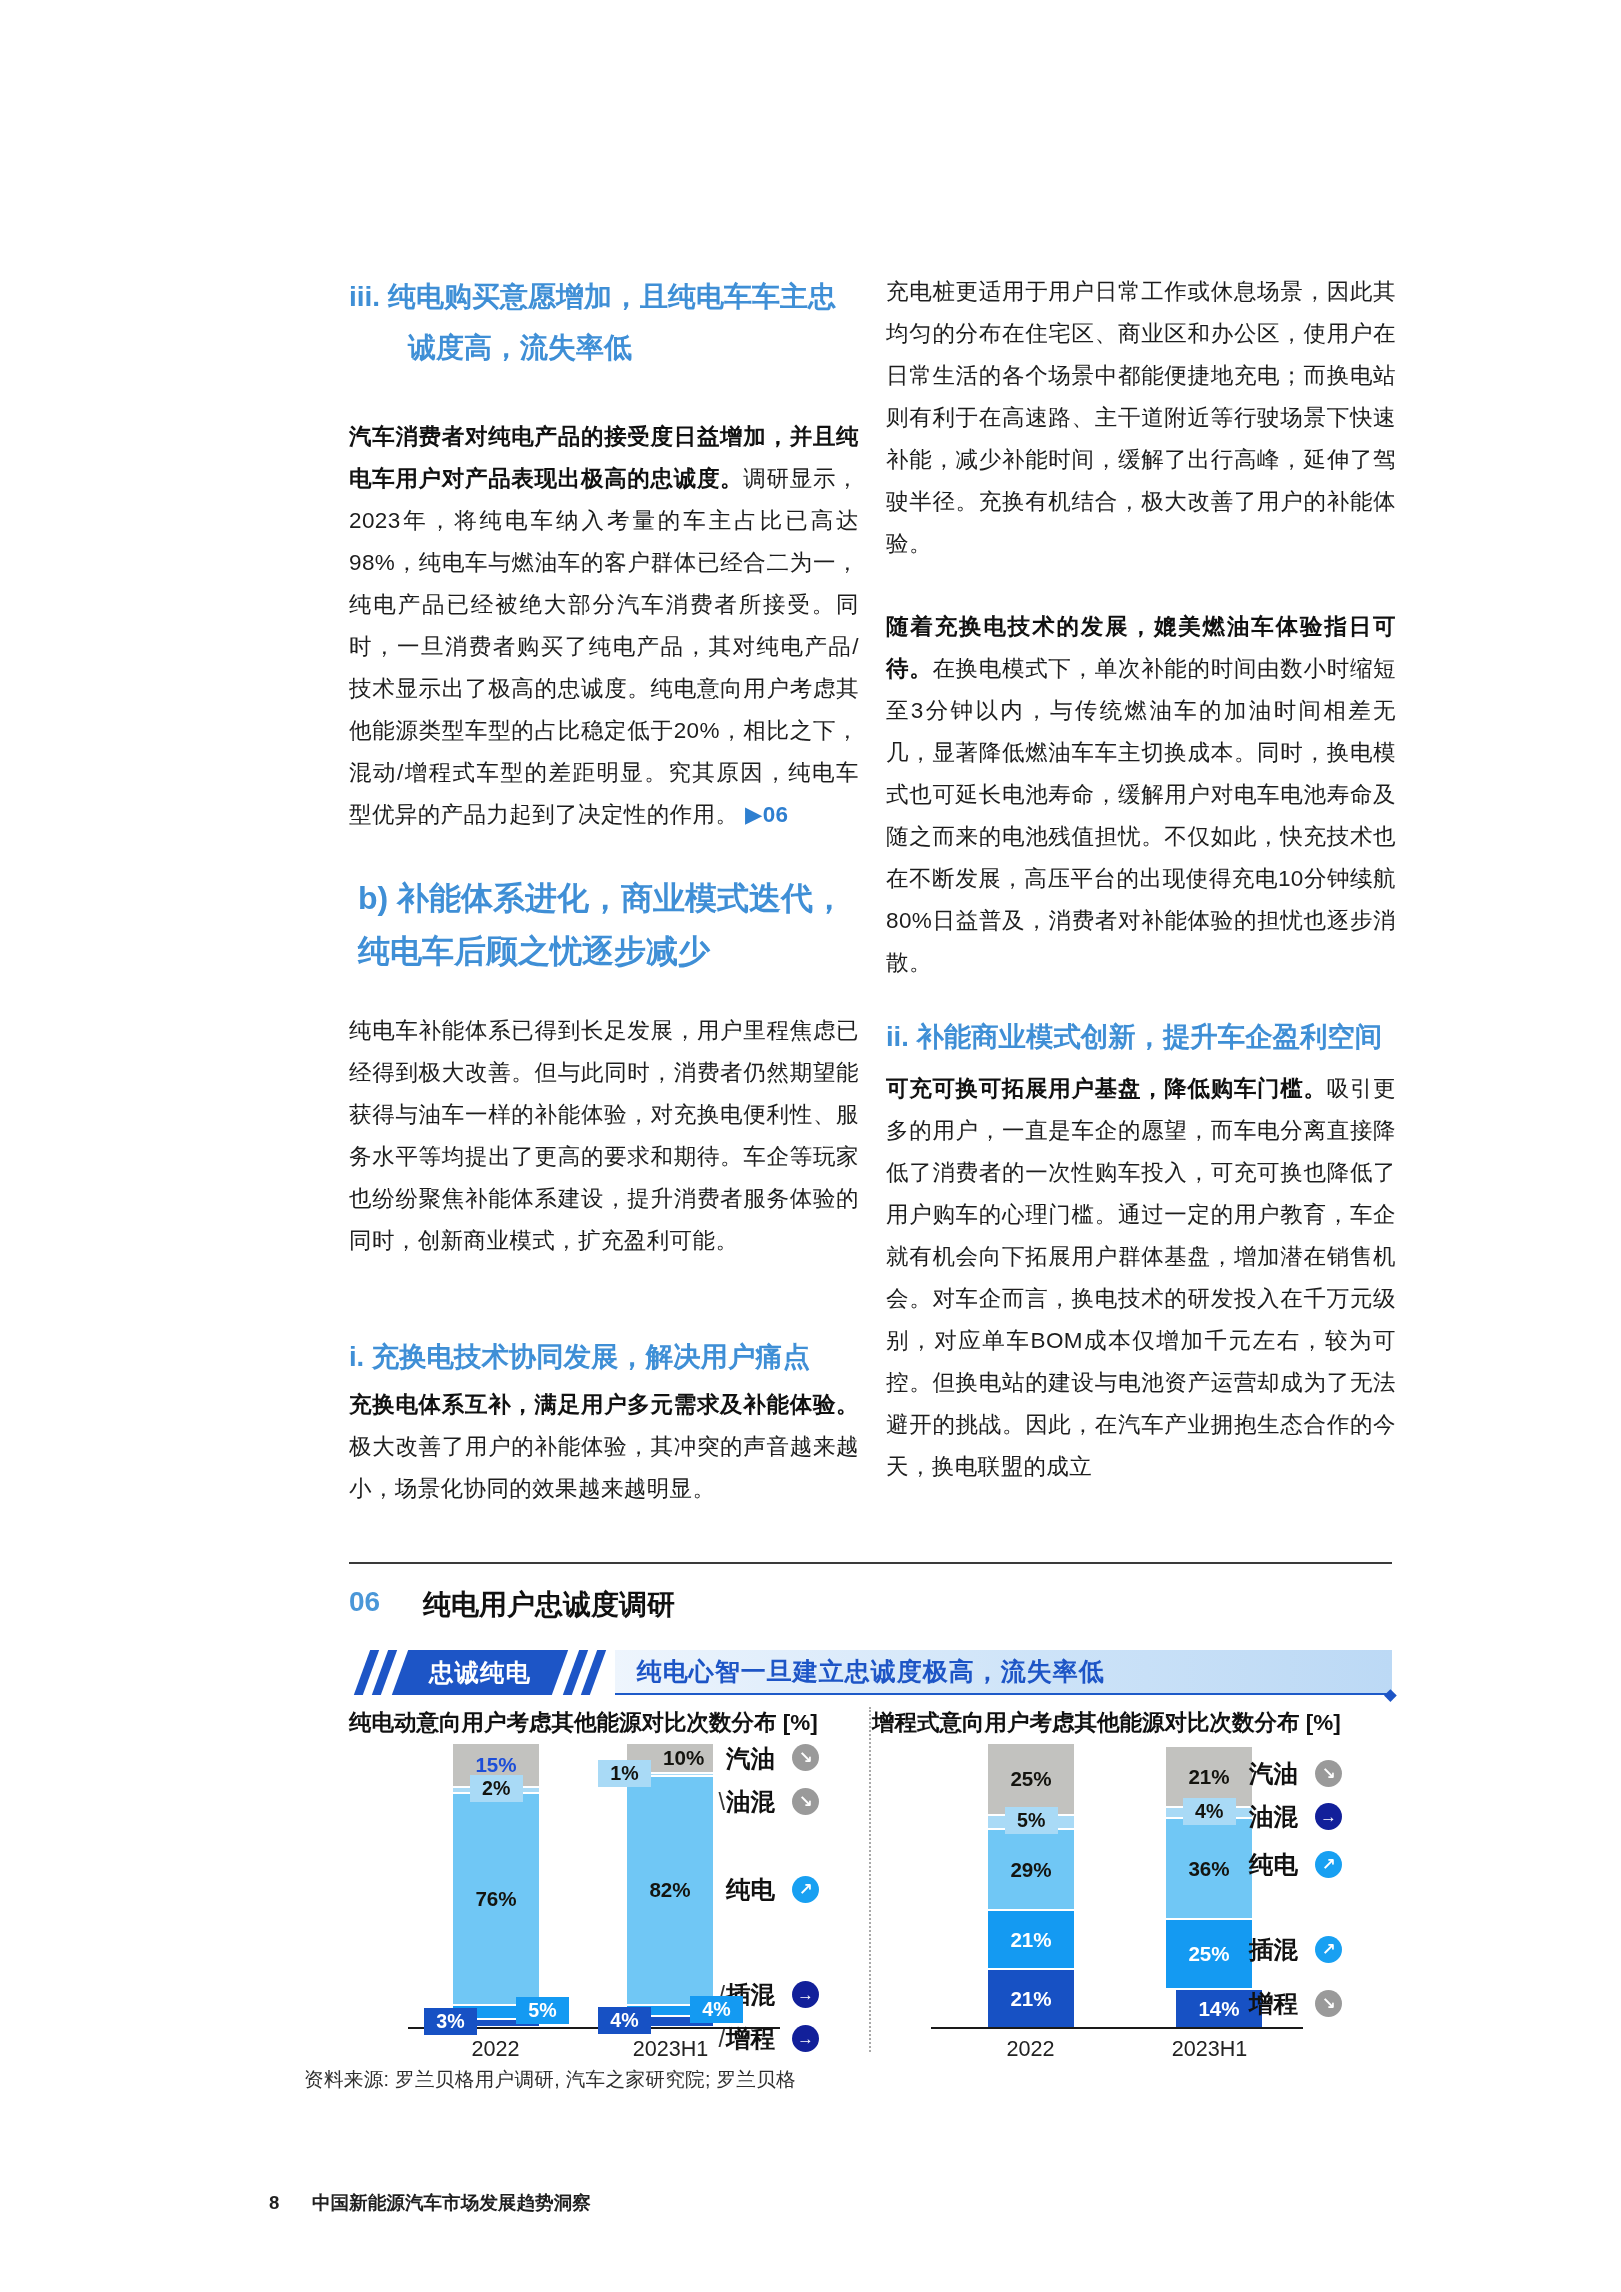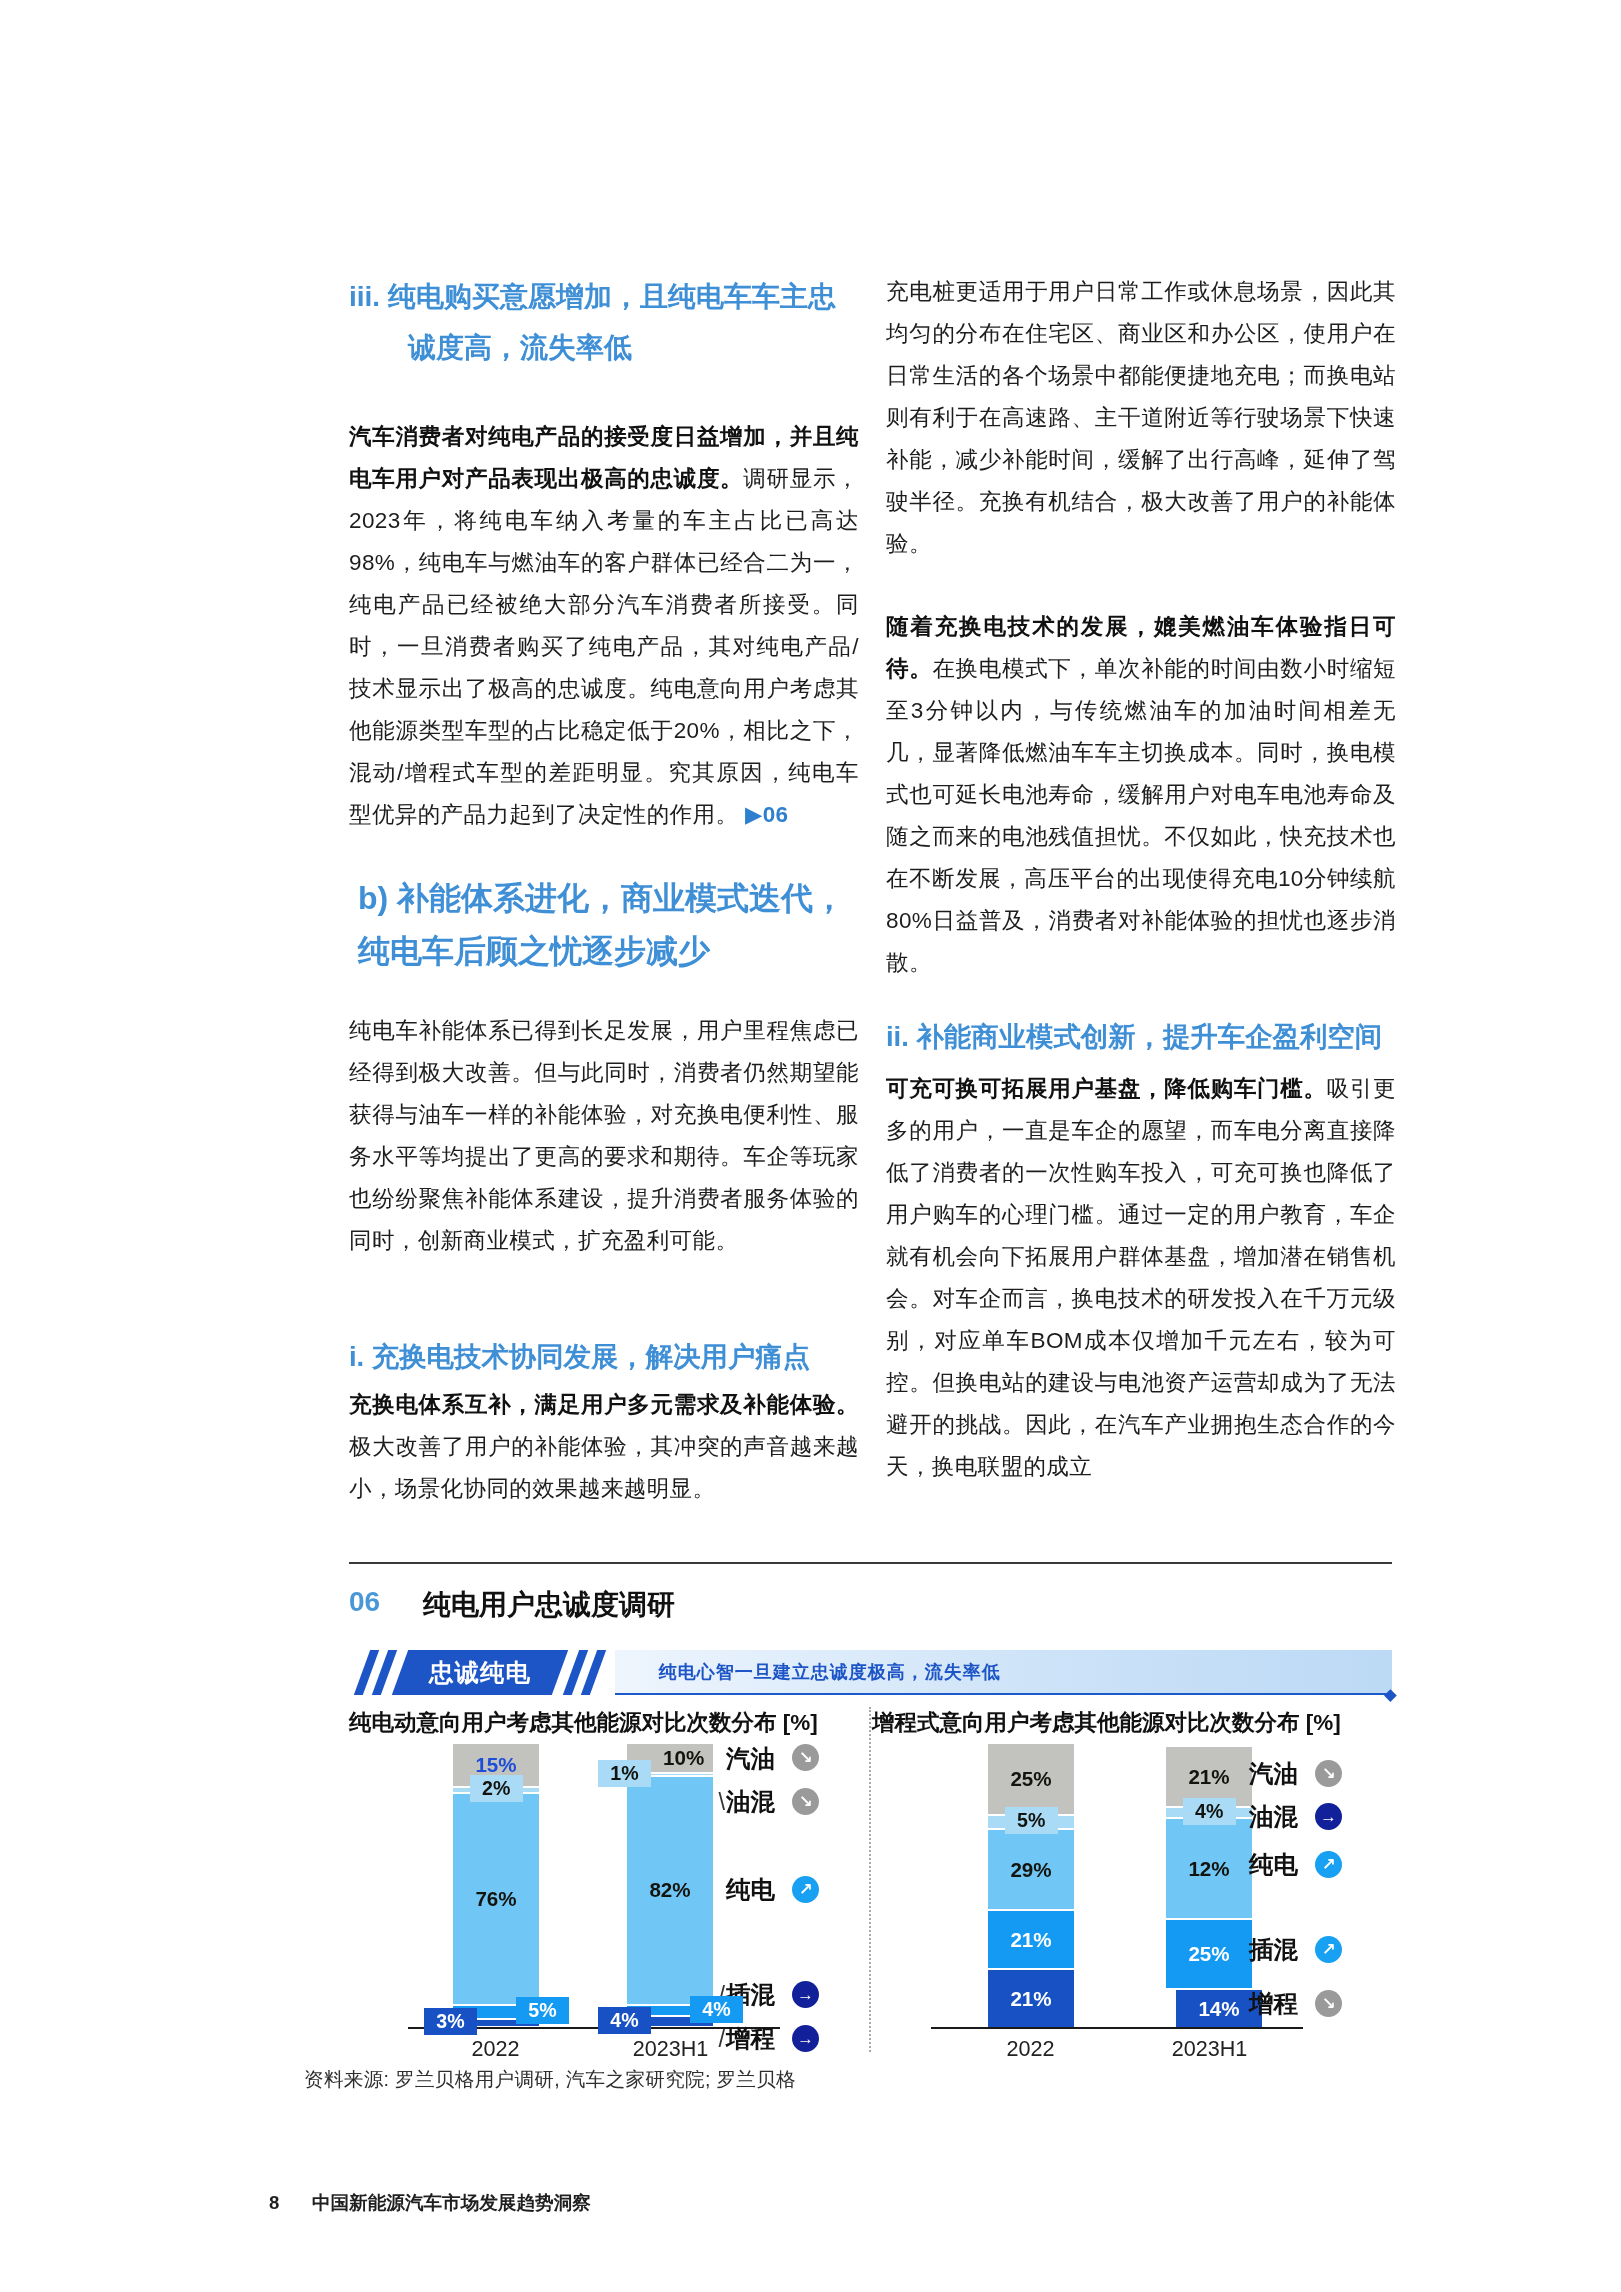--- a/index.html
+++ b/index.html
@@ -19,21 +19,21 @@
   
   #figure{position:absolute;left:349px;top:1562px;width:1043px;height:519px;}
   .fig-rule{position:absolute;left:0;top:0;width:1043px;height:0;border-top:2px solid #3a3a3a;}
   .fig-num{position:absolute;left:0;top:23.5px;font-size:28px;font-weight:bold;color:#4a97d8;}
   .fig-title{position:absolute;left:74px;top:23.5px;font-size:28px;font-weight:bold;color:#111;}
   .banner{position:absolute;left:7.8px;top:88px;width:1035px;height:45px;display:flex;align-items:stretch;}
   .bslash{width:8.8px;background:#1d55c6;transform:skewX(-20deg);margin:0 4.9px;}
   .btag{background:#1d55c6;transform:skewX(-20deg);margin:0 5.9px;padding:0 29px;display:flex;align-items:center;}
   .btag span{transform:skewX(20deg);color:#fff;font-weight:bold;font-size:24.5px;letter-spacing:1px;}
   .bstrip{flex:1;margin-left:11.8px;position:relative;background:linear-gradient(to right,#eef5fd,#cde3f8 55%,#bcd9f5);border-bottom:2.9px solid #1d5ac9;display:flex;align-items:center;}
-  .bstrip span{padding-left:44px;color:#1d55c6;font-weight:bold;font-size:18px;letter-spacing:1px;}
+  .bstrip span{padding-left:22px;color:#1d55c6;font-weight:bold;font-size:25px;letter-spacing:1px;}
   .bdot{position:absolute;right:-2.9px;bottom:-6.9px;width:8.8px;height:8.8px;background:#1d55c6;transform:rotate(45deg);}
   .chart-half{position:absolute;top:145px;height:353px;}
   .chart-title{position:absolute;left:0;top:0;font-size:22.5px;font-weight:bold;color:#111;white-space:nowrap;}
   .axis{position:absolute;height:0;border-top:2px solid #1a1a1a;}
   .bar{position:absolute;width:86px;}
   .seg{position:relative;width:100%;box-sizing:border-box;display:flex;align-items:center;justify-content:center;}
   .seg.gapline{border-top:2px solid #fff;}
   .seg .v{font-size:20.6px;font-weight:600;}
   .seg .v.right{position:absolute;right:8.8px;top:50%;transform:translateY(-50%);}
   .chip{position:absolute;width:53px;height:27.4px;display:flex;align-items:center;justify-content:center;font-size:19.6px;font-weight:bold;z-index:5;}
@@ -159,21 +159,21 @@
         </div>
       </div>
       <div class="xlab" style="left: 86px; top: 329px;">2022</div>
       <div class="bar" style="left: 294px; top: 40px; height: 279px;">
         <div class="seg" style="height: 59px; background: rgb(194, 194, 191);">
           <span class="v" style="color: rgb(20, 20, 15);">21%</span>
         </div>
         <div class="seg gapline" style="height: 11.2px; background: rgb(169, 218, 246);"></div>
         <div class="chip" style="background: rgb(169, 218, 246); color: rgb(20, 20, 15); top: 51px; left: 16.7px;">4%</div>
         <div class="seg gapline" style="height: 101px; background: rgb(112, 199, 245);">
-          <span class="v" style="color: rgb(20, 20, 15);">12%</span>
+          <span class="v" style="color: rgb(20, 20, 15);">36%</span>
         </div>
         <div class="seg gapline" style="height: 70px; background: rgb(20, 154, 242);">
           <span class="v" style="color: rgb(255, 255, 255);">25%</span>
         </div>
         <div class="seg gapline" style="height: 39px; background: rgb(23, 81, 196); margin-left: 10px;">
           <span class="v" style="color: rgb(255, 255, 255);">14%</span>
         </div>
       </div>
       <div class="xlab" style="left: 265px; top: 329px;">2023H1</div>
       <div class="leg-label" style="left: 318px; top: 51px;"><span>汽油</span></div>

